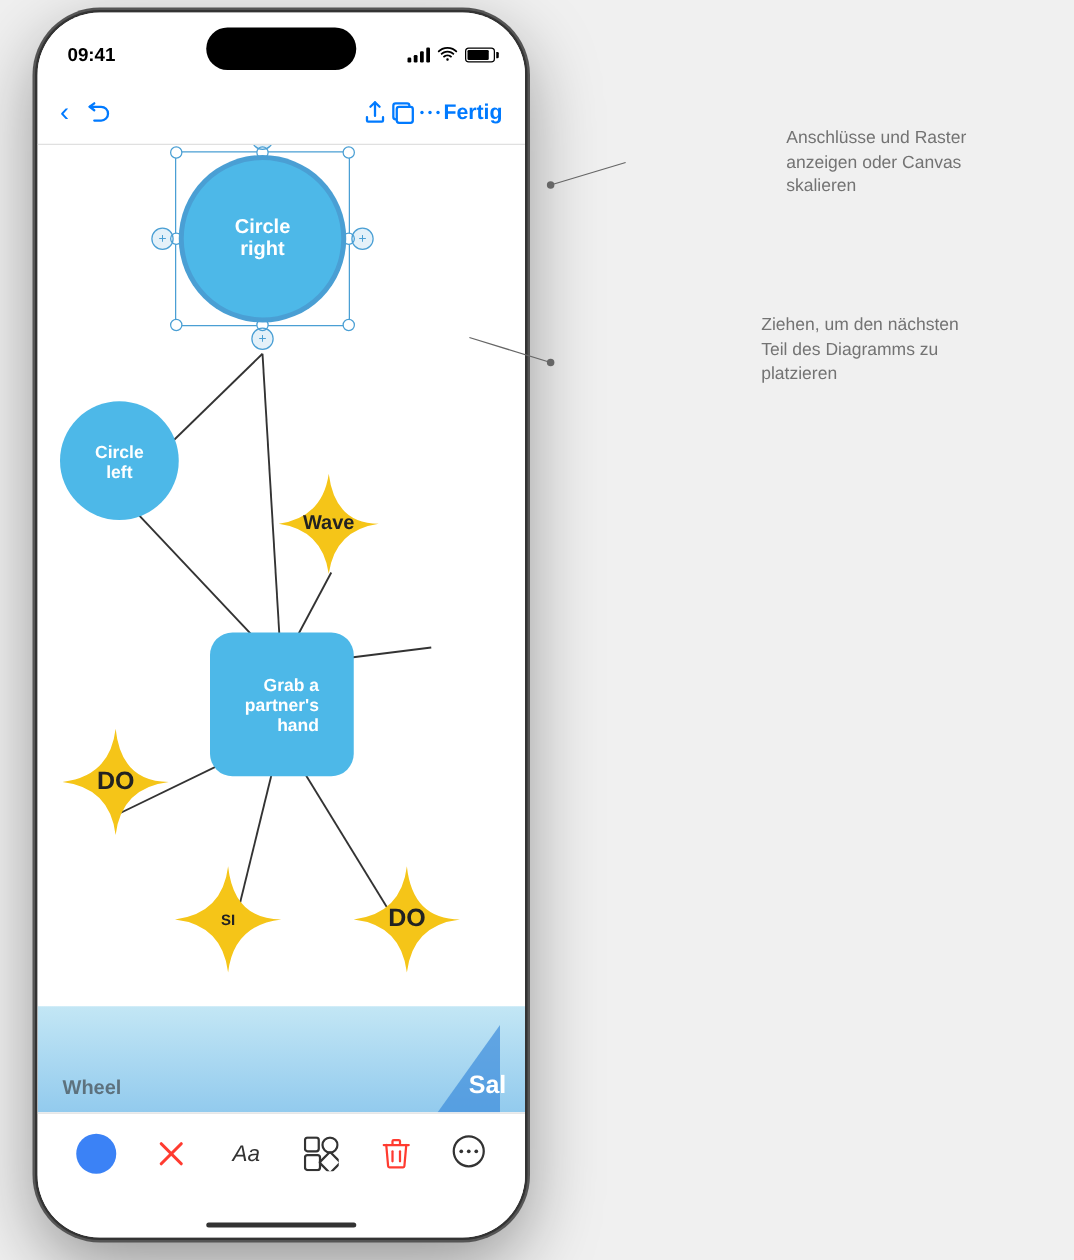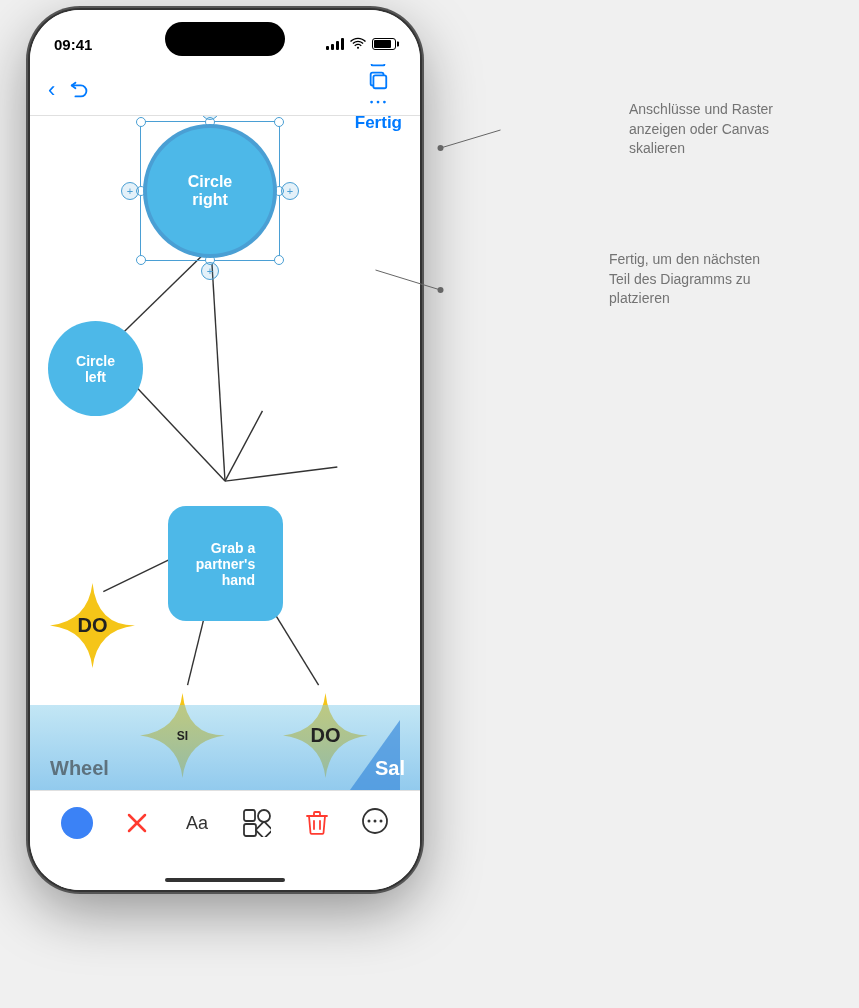--- a/index.html
+++ b/index.html
@@ -11,21 +11,21 @@
       overflow: hidden;
       position: relative;
     }
 
     
     .phone-frame {
       position: absolute;
       left: 30px;
       top: 10px;
       width: 390px;
-      height: 880px;
+      height: 980px;
       background: white;
       border-radius: 50px;
       box-shadow: 0 0 0 2px #333, 0 0 0 4px #555, 0 20px 60px rgba(0,0,0,0.4);
       overflow: hidden;
     }
 
     
     .status-bar {
       position: absolute;
       top: 0;
@@ -121,21 +121,20 @@
       z-index: 90;
     }
     .toolbar-left {
       display: flex;
       align-items: center;
       gap: 14px;
     }
     .toolbar-right {
       display: flex;
       align-items: center;
-      flex-direction: column;
     }
     .toolbar-btn {
       display: flex;
       align-items: center;
       justify-content: center;
       cursor: pointer;
     }
     .back-btn {
       color: #007AFF;
       font-size: 22px;
@@ -292,20 +291,21 @@
       align-items: flex-start;
       justify-content: center;
       padding-top: 16px;
       gap: 28px;
     }
     .bottom-tool {
       display: flex;
       align-items: center;
       justify-content: center;
       cursor: pointer;
+      font-style: italic;
     }
     .dot-btn {
       width: 32px;
       height: 32px;
       background: #3B82F6;
       border-radius: 50%;
     }
     .text-btn {
       font-size: 18px;
       font-weight: 500;
@@ -403,21 +403,21 @@
   <circle cx="440" cy="148" r="3" fill="#666"></circle>
 
   <line x1="440" y1="290" x2="375" y2="270" stroke="#666" stroke-width="1"></line>
   <circle cx="440" cy="290" r="3" fill="#666"></circle>
 </svg>
 
 <div class="annotations" style="right: 30px; top: 100px;">
   <div class="annotation" style="top: 0; right: 0; width: 200px;">Anschlüsse und Raster
 anzeigen oder Canvas
 skalieren</div>
-  <div class="annotation" style="top: 150px; right: 0; width: 220px;">Fertig, um den nächsten
+  <div class="annotation" style="top: 150px; right: 0; width: 220px;">Ziehen, um den nächsten
 Teil des Diagramms zu
 platzieren</div>
 </div>
 
 <div class="phone-frame">
 
   <div class="dynamic-island"></div>
 
   <div class="status-bar">
     <span class="status-time">09:41</span>
@@ -521,20 +521,26 @@
       <span style="white-space:pre;">Circle
 left</span>
     </div>
 
     <div class="node node-grab-partner">
       <span style="white-space:pre;text-align:right;">Grab a
 partner's
 hand</span>
     </div>
 
+    <div class="star-shape node-wave" style="width:90px;height:90px;top:258px;left:188px;">
+      <svg viewBox="0 0 90 90" width="90" height="90" style="position:absolute;top:0;left:0;">
+        <path d="M45 5 Q50 45 85 45 Q50 50 45 85 Q40 50 5 45 Q40 40 45 5Z" fill="#F5C518"></path>
+      </svg>
+      <span style="position:relative;z-index:1;">Wave</span>
+    </div>
 
 
     <div class="star-shape node-do-left" style="width:95px;height:95px;top:462px;left:15px;">
       <svg viewBox="0 0 95 95" width="95" height="95" style="position:absolute;top:0;left:0;">
         <path d="M47.5 5 Q52 47.5 90 47.5 Q52 52 47.5 90 Q43 52 5 47.5 Q43 43 47.5 5Z" fill="#F5C518"></path>
       </svg>
       <span style="position:relative;z-index:1;font-size:20px;">DO</span>
     </div>
 
     <div class="star-shape node-si" style="width:95px;height:95px;top:572px;left:105px;">
@@ -548,21 +554,21 @@
       <svg viewBox="0 0 95 95" width="95" height="95" style="position:absolute;top:0;left:0;">
         <path d="M47.5 5 Q52 47.5 90 47.5 Q52 52 47.5 90 Q43 52 5 47.5 Q43 43 47.5 5Z" fill="#F5C518"></path>
       </svg>
       <span style="position:relative;z-index:1;font-size:20px;">DO</span>
     </div>
 
     <div style="position:absolute;bottom:0;left:0;right:0;height:85px;background:linear-gradient(to bottom, rgba(135,206,235,0.5), rgba(100,180,230,0.7));border-radius:0;"></div>
 
     <div style="position:absolute;bottom:0;right:20px;width:0;height:0;border-left:50px solid transparent;border-bottom:70px solid rgba(60,140,220,0.7);"></div>
 
-    <div style="position:absolute;bottom:10px;left:20px;font-size:20px;font-weight:700;color:#333;opacity:0.6;">Wheel</div>
+    <div style="position:absolute;bottom:10px;left:20px;font-size:16px;font-weight:700;color:#333;opacity:0.6;">Wheel</div>
     <div style="position:absolute;bottom:10px;right:15px;font-size:20px;font-weight:700;color:#fff;">Sal</div>
 
   </div>
 
   <div class="bottom-toolbar">
     <div class="bottom-tool">
       <div class="dot-btn" style="background:#3B82F6;"></div>
     </div>
     <div class="bottom-tool">
       <svg width="32" height="32" viewBox="0 0 32 32">

